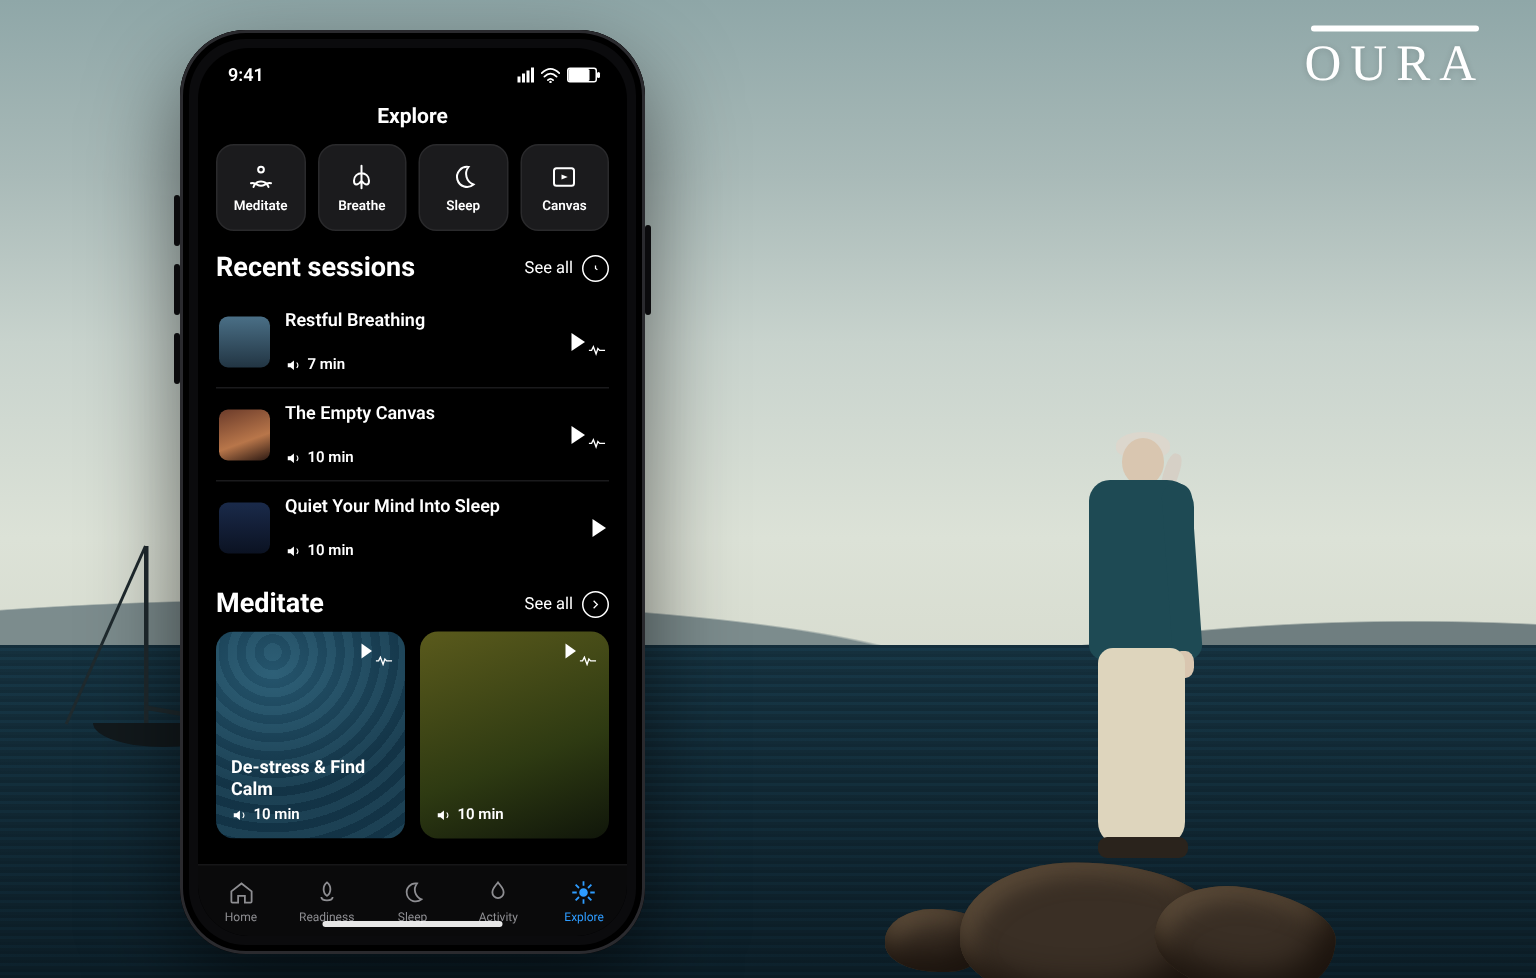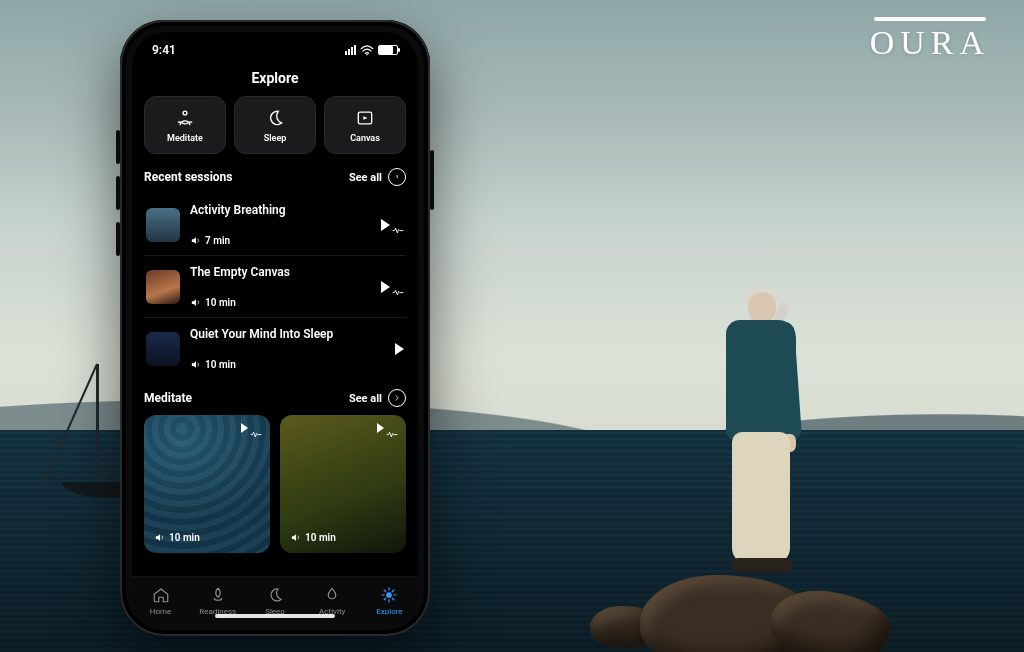--- a/index.html
+++ b/index.html
@@ -83,22 +83,22 @@
 
   .page-title{font-size:14px;font-weight:700;text-align:center;margin:2px 0 10px;}
   .content{position:absolute;top:36px;left:0;right:0;bottom:48px;padding:0 12px;overflow:hidden;}
 
   
   .cats{display:flex;gap:8px;margin:6px 0 14px;}
   .cat{flex:1;background:#1b1b1d;border:1px solid #2a2a2c;border-radius:12px;display:flex;flex-direction:column;align-items:center;justify-content:center;gap:5px;height:58px;font-size:9px;font-weight:600;cursor:pointer;}
   .cat svg{width:20px;height:20px;stroke:#fff;fill:none;stroke-width:1.6;}
 
   .section-head{display:flex;justify-content:space-between;align-items:center;margin:4px 0 8px;}
-  .section-head h2{font-size:12px;font-weight:700;}
-  .seeall{display:flex;align-items:center;gap:6px;font-size:11px;font-weight:700;cursor:pointer;}
+  .section-head h2{font-size:18px;font-weight:700;}
+  .seeall{display:flex;align-items:center;gap:6px;font-size:11px;font-weight:400;cursor:pointer;}
   .circ{width:18px;height:18px;border:1.4px solid #fff;border-radius:50%;display:inline-flex;align-items:center;justify-content:center;}
   .circ svg{width:10px;height:10px;stroke:#fff;stroke-width:2;fill:none;}
 
   
   .row{display:flex;align-items:center;gap:10px;padding:9px 2px;border-bottom:1px solid #1a1a1c;cursor:pointer;}
   .row:last-of-type{border-bottom:none;}
   .thumb{width:34px;height:34px;border-radius:6px;flex:0 0 auto;}
   .thumb.sky{background:linear-gradient(#4a6f86,#223543);}
   .thumb.desert{background:linear-gradient(160deg,#6b3b2a,#b8764a 60%,#2a1812);}
   .thumb.night{background:linear-gradient(#1a2a4a,#0b1222);}
@@ -189,20 +189,26 @@
       <div class="cats">
         <div class="cat">
           <svg viewBox="0 0 24 24">
               <circle cx="12" cy="6" r="2.3"></circle>
               <path d="M6 20c2-6 10-6 12 0M4 17c3-1 5 2 8 2s5-3 8-2" stroke-linecap="round"></path>
             </svg>
           <span>Meditate</span>
         </div>
         <div class="cat">
           <svg viewBox="0 0 24 24">
+              <path d="M12 3v18M12 9c-3 0-6 2-6 6s3 4 6 0M12 9c3 0 6 2 6 6s-3 4-6 0" stroke-linecap="round"></path>
+            </svg>
+          <span>Breathe</span>
+        </div>
+        <div class="cat">
+          <svg viewBox="0 0 24 24">
               <path d="M16 4a8 8 0 1 0 4 14 9 9 0 0 1-4-14z"></path>
             </svg>
           <span>Sleep</span>
         </div>
         <div class="cat">
           <svg viewBox="0 0 24 24">
               <rect x="4" y="5" width="16" height="14" rx="2"></rect>
               <path d="M10 10l5 2-5 2z" fill="#fff" stroke="none"></path>
             </svg>
           <span>Canvas</span>
@@ -218,21 +224,21 @@
                 <path d="M12 7v5l3 2"></path>
               </svg>
             </span>
         </div>
       </div>
 
       <div>
         <div class="row">
           <div class="thumb sky"></div>
           <div class="txt">
-            <div class="ttl">Activity Breathing</div>
+            <div class="ttl">Restful Breathing</div>
             <div class="meta">
               <svg viewBox="0 0 24 24">
                   <path d="M4 9v6h4l5 4V5L8 9H4z"></path>
                   <path d="M17 8a6 6 0 0 1 0 8" fill="none" stroke="#fff" stroke-width="1.6"></path>
                 </svg>
               <span>7 min</span>
             </div>
           </div>
           <div class="play">
             <span class="tri"></span>
@@ -293,20 +299,21 @@
       </div>
 
       <div class="cards">
         <div class="card waves">
           <div class="badge">
             <span class="tri" style="border-left-width:7px;border-top-width:5px;border-bottom-width:5px;"></span>
             <span class="pulse"><svg viewBox="0 0 20 12">
                   <path d="M1 6h3l2-4 3 8 2-6 2 2h6"></path>
                 </svg></span>
           </div>
+          <div class="ct">De-stress &amp; Find Calm</div>
           <div class="meta">
             <svg viewBox="0 0 24 24">
                 <path d="M4 9v6h4l5 4V5L8 9H4z"></path>
                 <path d="M17 8a6 6 0 0 1 0 8" fill="none" stroke="#fff" stroke-width="1.6"></path>
               </svg>
             <span>10 min</span>
           </div>
         </div>
         <div class="card grass">
           <div class="badge">

